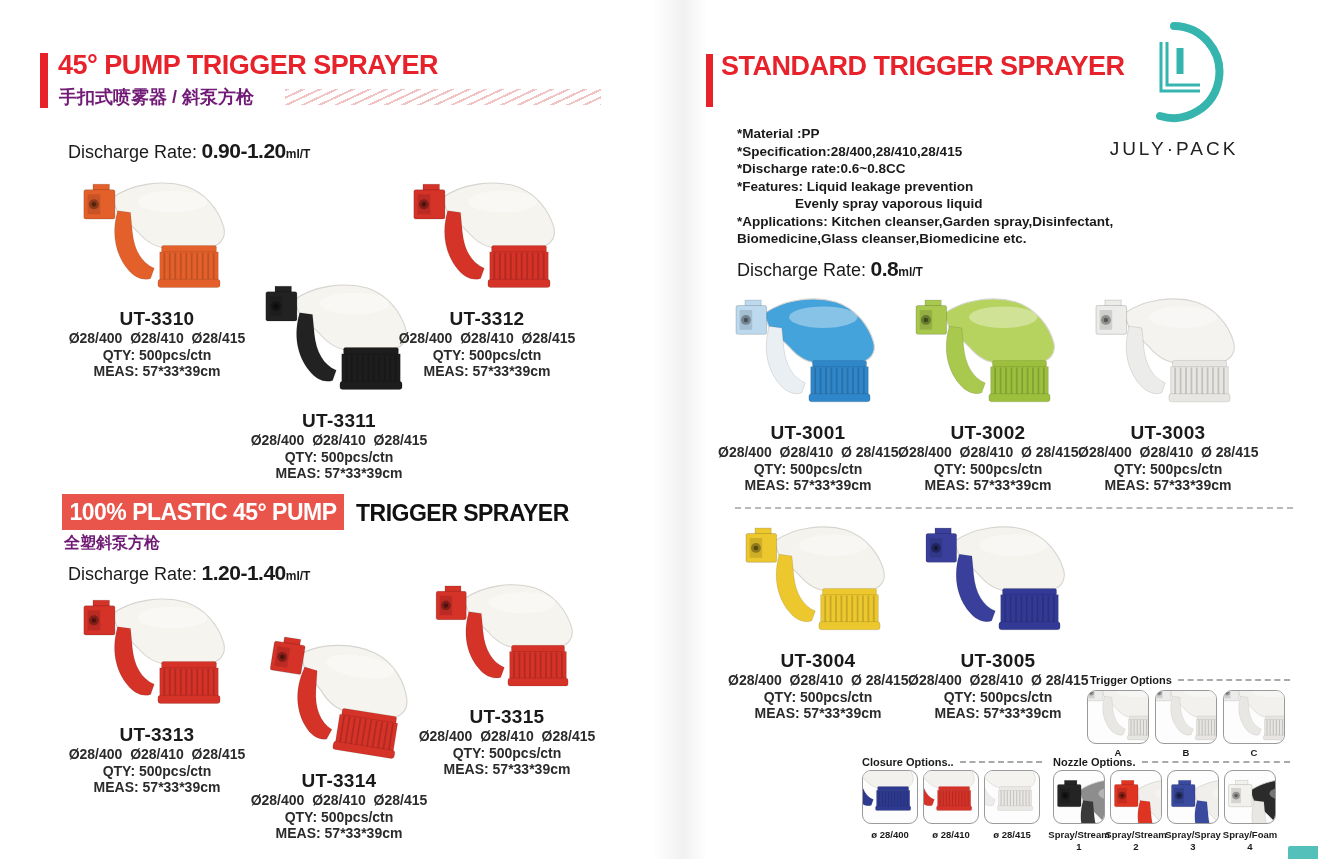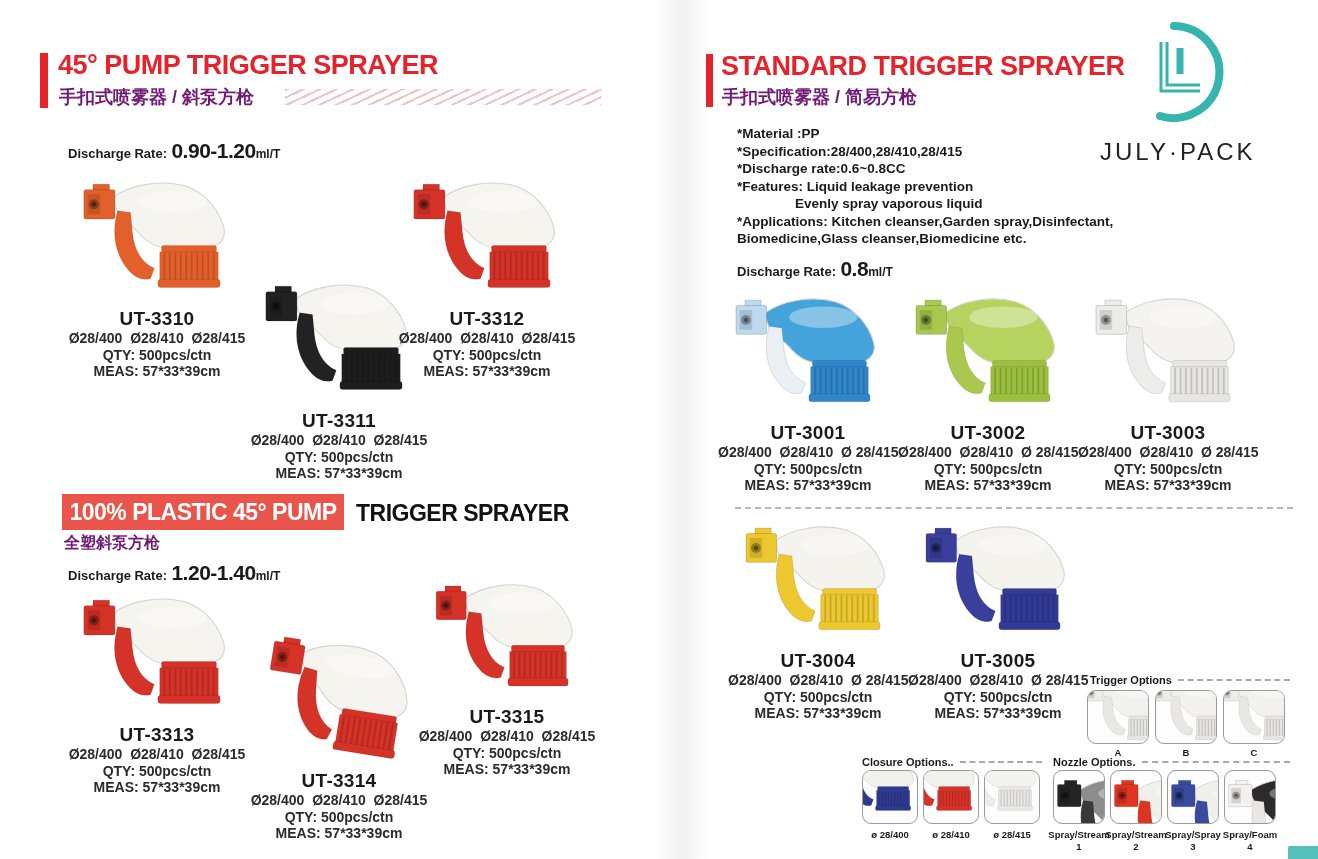--- a/index.html
+++ b/index.html
@@ -13,21 +13,21 @@
   .spine { left:652px; top:0; width:56px; height:859px;
     background:linear-gradient(to right, rgba(0,0,0,0), rgba(0,0,0,0.055) 55%, rgba(0,0,0,0)); }
 
   
   .sec-bar { width:8px; background:#e7222b; }
   .sec-title { font-size:27px; font-weight:800; color:#e7222b; letter-spacing:-0.5px; white-space:nowrap; }
   .sec-sub { font-size:18px; font-weight:700; color:#701a75; white-space:nowrap; }
   .hatch { background:repeating-linear-gradient(155deg, rgba(226,122,122,0.45) 0 2px, rgba(0,0,0,0) 2px 7px); }
 
   .discharge { white-space:nowrap; }
-  .d-label { font-size:13px; font-weight:700; }
+  .d-label { font-size:18px; font-weight:400; }
   .d-value { font-size:21px; font-weight:800; letter-spacing:-0.5px; }
   .d-unit  { font-size:12px; font-weight:700; }
 
   
   .red-box { background:#e9544b; color:#fff; font-size:23px; font-weight:800; text-align:center;
     line-height:36px; letter-spacing:-0.5px; white-space:nowrap; padding:0 0; }
   .title-rest { font-size:23px; font-weight:800; color:#111; letter-spacing:-0.5px; white-space:nowrap; }
 
   
   .product { text-align:center; }
@@ -46,21 +46,21 @@
   
   .opt-label-row { display:flex; align-items:center; gap:6px; }
   .opt-label { font-size:11px; font-weight:700; white-space:nowrap; }
   .opt-dashes { flex:1; border-top:2px dashed #a9a9a9; }
   .opt-box { border:1px solid #9a9a9a; border-radius:9px; background:#fdfdfd; overflow:hidden; }
   .opt-box svg { display:block; width:100%; height:100%; }
   .opt-caption { font-size:9.5px; font-weight:700; text-align:center; line-height:12px; }
 
   
   .logo-wrap { text-align:center; }
-  .logo-text { font-size:24px; font-weight:500; letter-spacing:3px; color:#222; margin-top:8px; white-space:nowrap; }
+  .logo-text { font-size:19px; font-weight:500; letter-spacing:3px; color:#222; margin-top:8px; white-space:nowrap; }
 
   .corner-accent { background:#35b5ad; opacity:0.85; border-radius:2px 0 0 0; }
 </style>
 </head>
 <body>
 
 <div id="stage">
 
   <div class="abs spine"></div>
 
@@ -270,21 +270,20 @@
   </svg>
       </div>
     <div class="p-name">UT-3315</div>
     <div class="p-line">Ø28/400  Ø28/410  Ø28/415</div>
     <div class="p-line">QTY: 500pcs/ctn</div>
     <div class="p-line">MEAS: 57*33*39cm</div>
   </div>
 
   <div class="abs sec-bar" style="left:706px; top:54px; width:7px; height:53px;"></div>
   <div class="abs sec-title" style="left:721px; top:51px;">STANDARD TRIGGER SPRAYER</div>
-  <div class="abs sec-sub" style="left:722px; top:85px;">手扣式喷雾器 / 简易方枪</div>
 
   <div class="abs" style="left:737px; top:125px;">
     <div class="spec-line">*Material :PP</div>
     <div class="spec-line">*Specification:28/400,28/410,28/415</div>
     <div class="spec-line">*Discharge rate:0.6~0.8CC</div>
     <div class="spec-line">*Features: Liquid leakage prevention</div>
     <div class="spec-line spec-indent">Evenly spray vaporous liquid</div>
     <div class="spec-line">*Applications: Kitchen cleanser,Garden spray,Disinfectant,</div>
     <div class="spec-line">Biomedicine,Glass cleanser,Biomedicine etc.</div>
   </div>

